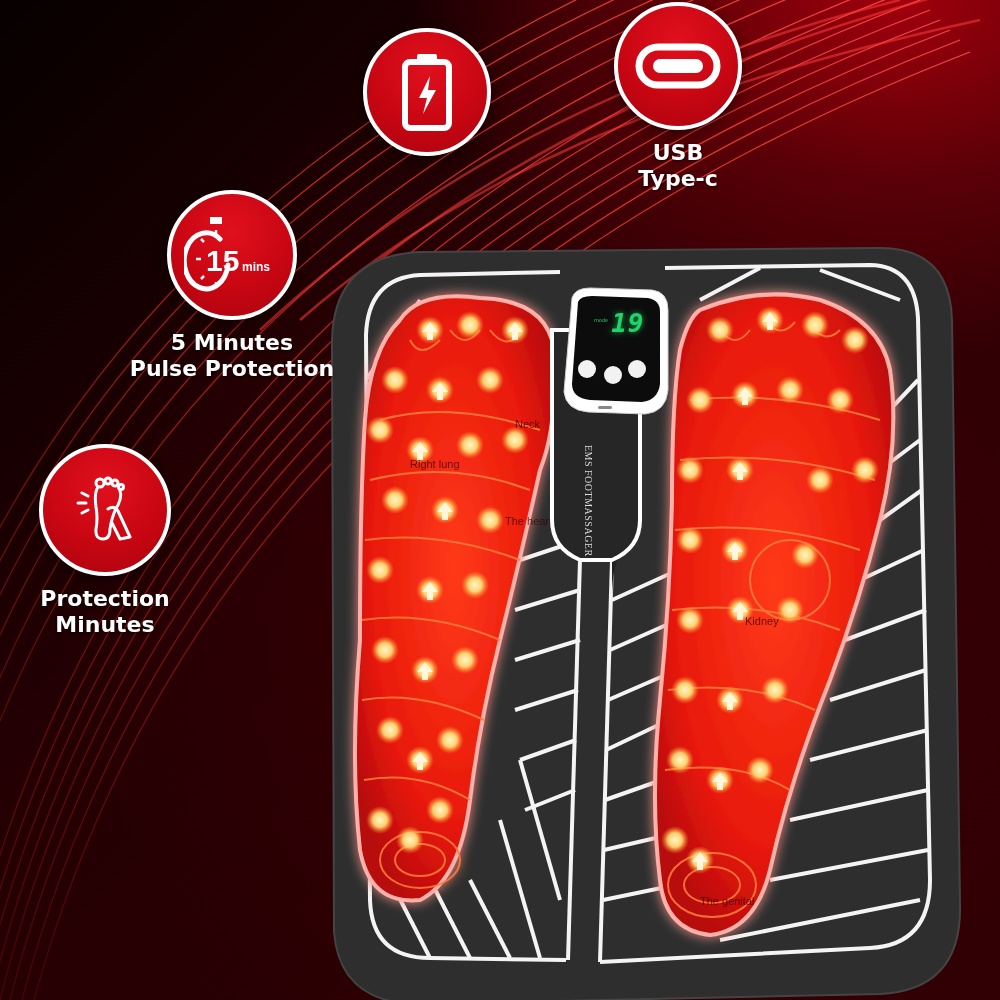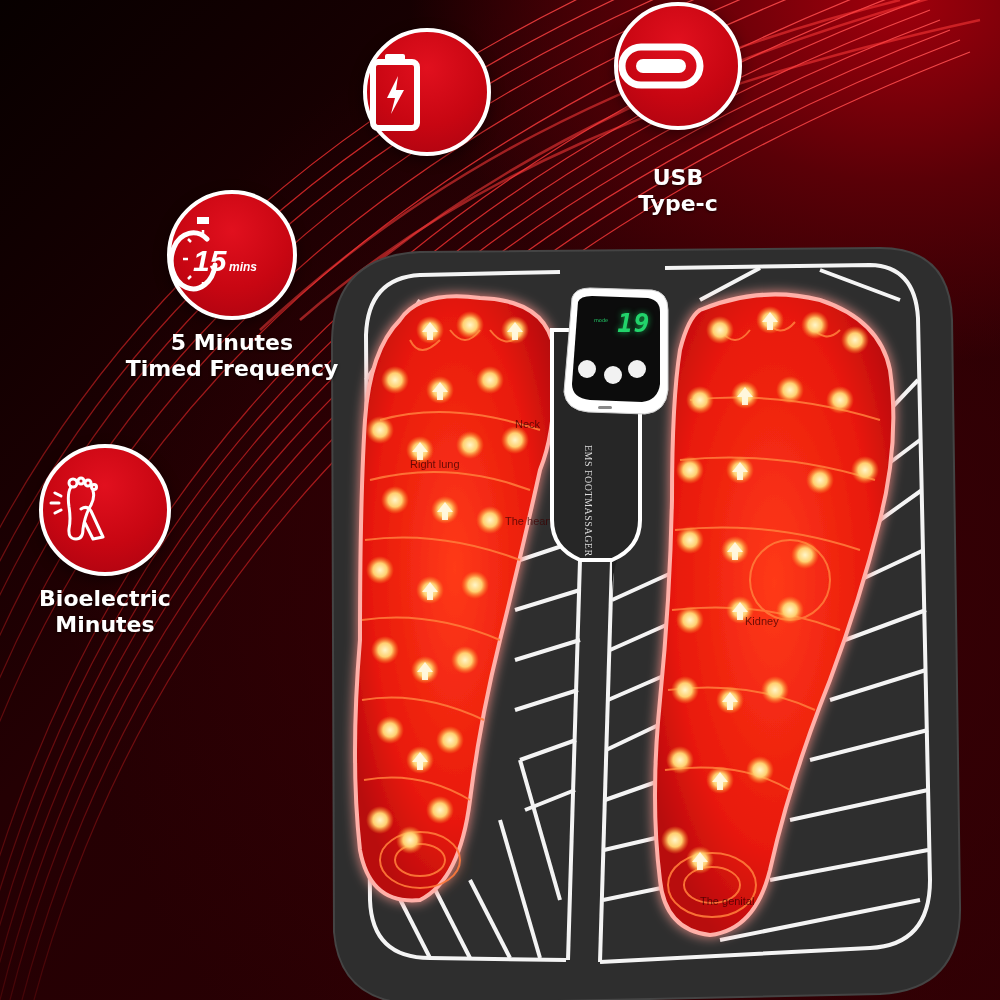--- a/index.html
+++ b/index.html
@@ -7,21 +7,21 @@
   .stage { position:relative; width:1000px; height:1000px; overflow:hidden;
     background:
       radial-gradient(ellipse 700px 520px at 90% 0%, #a0000c 0%, #5a0007 35%, rgba(40,0,4,0) 70%),
       radial-gradient(ellipse 900px 900px at 70% 60%, #3a0005 0%, #22000300 70%),
       linear-gradient(135deg, #070000 0%, #240003 40%, #2e0004 100%);
   }
   .streaks { position:absolute; left:0; top:0; width:1000px; height:1000px; pointer-events:none; }
   .feature { position:absolute; display:flex; flex-direction:column; align-items:center; }
   .badge { width:128px; height:128px; border-radius:50%; border:4px solid #fff; box-sizing:border-box;
     background: radial-gradient(circle at 50% 30%, #e1101e 0%, #c80612 55%, #a90310 100%);
-    display:flex; align-items:center; box-shadow:0 4px 14px rgba(0,0,0,0.45);font-style:italic; }
+    display:flex; align-items:center; justify-content:center; box-shadow:0 4px 14px rgba(0,0,0,0.45); }
   .badge svg { display:block; }
   .label { color:#fff; font-weight:bold; font-size:22px; line-height:26px; text-align:center; margin-top:10px;
     text-shadow:0 1px 3px rgba(0,0,0,0.7); white-space:nowrap; }
   .mat-wrap { position:absolute; left:0; top:0; width:1000px; height:1000px; }
   .display-digits { font-family:"DejaVu Sans Mono", monospace; }
 </style>
 </head>
 <body>
 
 <div class="stage">
@@ -255,41 +255,41 @@
       <text x="0" y="0" transform="translate(585 445) rotate(90)" font-family="Liberation Serif, serif" font-size="10" fill="#dddddd" letter-spacing="0.5">EMS FOOTMASSAGER</text>
     </g>
 
     <g>
       <path d="M572 298 Q 575 288 590 288 L 652 290 Q 668 292 668 310 L 668 390 Q 666 412 645 414 L 588 412 Q 566 410 564 392 Z" fill="#ffffff" stroke="#cfcfcf" stroke-width="1"></path>
       <path d="M578 302 Q 580 296 592 296 L 648 298 Q 660 300 660 312 L 660 384 Q 658 400 642 402 L 590 400 Q 572 398 572 384 Z" fill="#0c0c0c"></path>
       <rect x="598" y="406" width="14" height="3" rx="1.5" fill="#888"></rect>
     </g>
   </svg>
 
-  <div style="position:absolute; left:594px; top:308px; width:60px; height:30px; display:flex; align-items:center; gap:9px;">
+  <div style="position:absolute; left:594px; top:308px; width:60px; height:30px; display:flex; align-items:center; gap:3px;">
     <span style="color:#22d36b; font-size:5px; font-family:'DejaVu Sans', sans-serif; margin-top:-6px;">mode</span>
     <span class="display-digits" style="color:#22d36b; font-size:26px; font-weight:bold; font-style:italic; text-shadow:0 0 6px #14a04a; letter-spacing:1px;">19</span>
   </div>
   <div style="position:absolute; left:578px; top:360px; width:80px; height:24px;">
     <div style="position:absolute; left:0; top:0; width:18px; height:18px; border-radius:50%; background:#f2f2f2;"></div>
     <div style="position:absolute; left:26px; top:6px; width:18px; height:18px; border-radius:50%; background:#f2f2f2;"></div>
     <div style="position:absolute; left:50px; top:0; width:18px; height:18px; border-radius:50%; background:#f2f2f2;"></div>
   </div>
 
   <div class="feature" style="left:352px; top:28px; width:150px;">
     <div class="badge">
       <svg width="56" height="80" viewBox="0 0 56 80">
         <rect x="18" y="2" width="20" height="8" rx="2" fill="#fff"></rect>
         <rect x="6" y="10" width="44" height="66" rx="5" fill="none" stroke="#fff" stroke-width="6"></rect>
         <path d="M31 24 L 20 46 L 28 46 L 24 62 L 37 38 L 29 38 Z" fill="#fff"></path>
       </svg>
     </div>
   </div>
 
-  <div class="feature" style="left:608px; top:2px; width:140px;gap:25px;">
+  <div class="feature" style="left:608px; top:2px; width:140px;">
     <div class="badge">
       <svg width="86" height="50" viewBox="0 0 86 50">
         <rect x="4" y="6" width="78" height="38" rx="19" fill="none" stroke="#fff" stroke-width="7"></rect>
         <rect x="18" y="18" width="50" height="14" rx="7" fill="#fff"></rect>
       </svg>
     </div>
     <div class="label">
       <div>USB</div>
       <div>Type-c</div>
     </div>
@@ -306,40 +306,40 @@
           <line x1="32" y1="72" x2="32" y2="67"></line>
             <line x1="17" y1="24" x2="20" y2="27"></line>
           <line x1="17" y1="64" x2="20" y2="61"></line>
         </g>
         <text x="22" y="56" font-family="Liberation Sans Narrow, Liberation Sans, sans-serif" font-size="30" font-weight="bold" fill="#fff">15</text>
         <text x="58" y="56" font-family="Liberation Sans, sans-serif" font-size="12" font-weight="bold" fill="#fff">mins</text>
       </svg>
     </div>
     <div class="label">
       <div>5 Minutes</div>
-      <div>Timed Frequency</div>
+      <div>Pulse Protection</div>
     </div>
   </div>
 
   <div class="feature" style="left:30px; top:444px; width:150px;">
     <div class="badge" style="width:132px; height:132px;">
       <svg width="70" height="70" viewBox="0 0 70 70">
         <g fill="none" stroke="#fff" stroke-width="3" stroke-linecap="round" stroke-linejoin="round">
           <path d="M28 12 Q 24 18 26 32 Q 28 44 26 54 Q 25 64 33 64 Q 40 64 40 54 Q 42 40 48 30 Q 52 22 50 16"></path>
           <circle cx="30" cy="8" r="4"></circle>
             <circle cx="38" cy="6" r="3"></circle>
             <circle cx="45" cy="8" r="3"></circle>
             <circle cx="51" cy="12" r="2.5"></circle>
           <path d="M38 34 Q 44 30 48 36 L 60 62 L 50 64 L 42 48"></path>
           <path d="M12 18 l6 3"></path>
             <path d="M8 28 l8 0"></path>
             <path d="M12 38 l6 -3"></path>
         </g>
       </svg>
     </div>
     <div class="label">
-      <div>Bioelectric</div>
+      <div>Protection</div>
       <div>Minutes</div>
     </div>
   </div>
 
 
 </div>
 
 </body></html>

